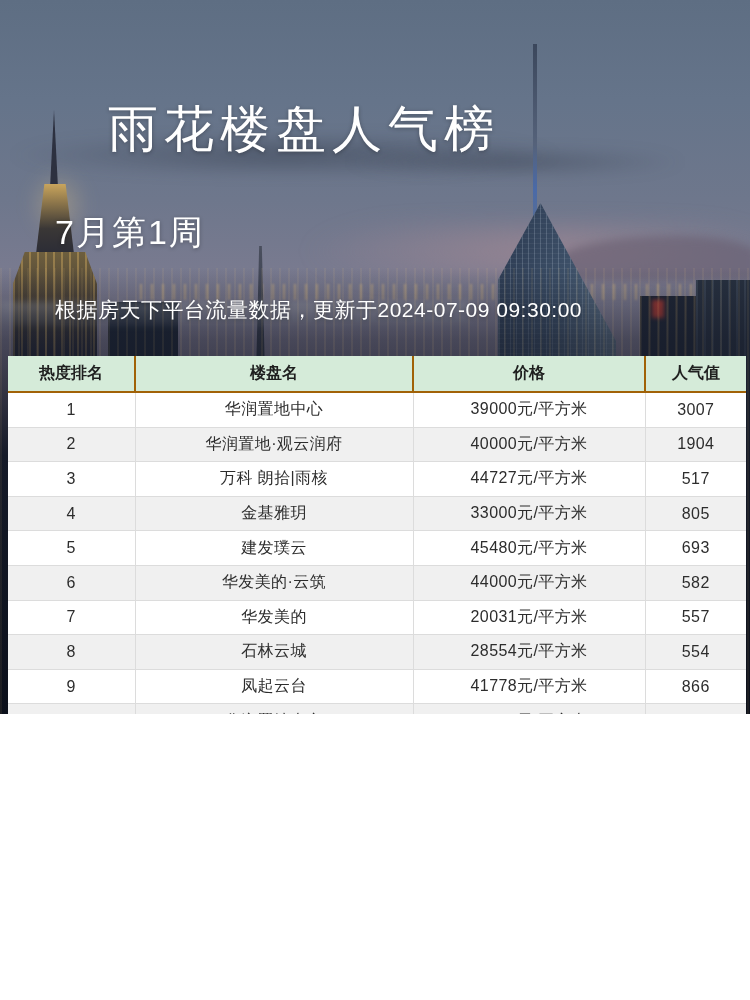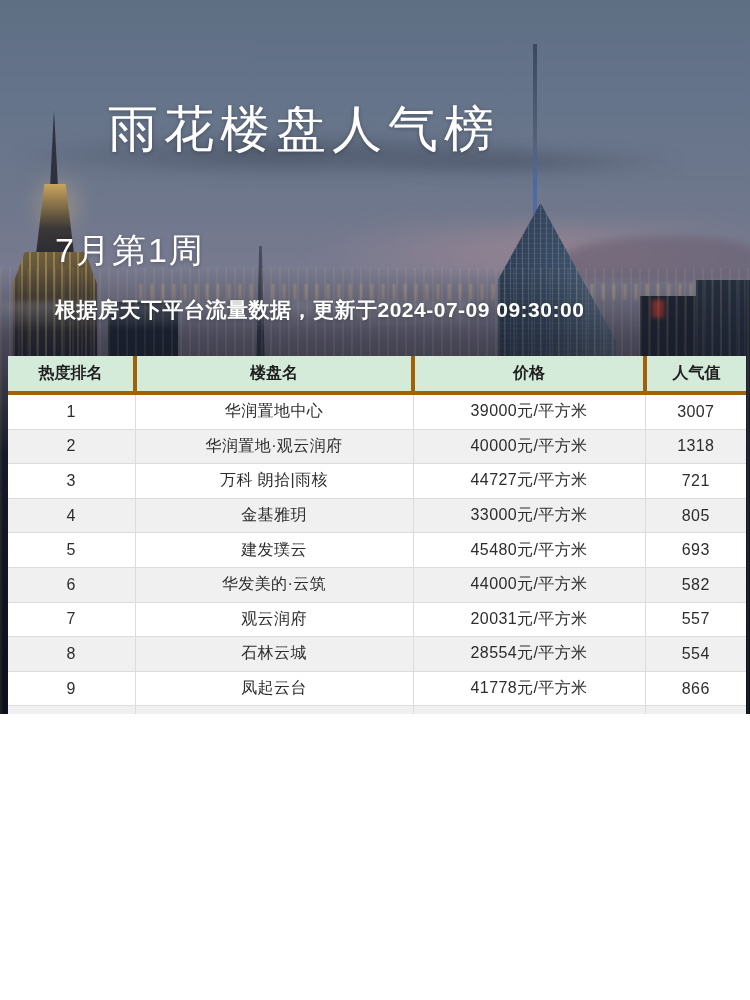--- a/index.html
+++ b/index.html
@@ -86,35 +86,35 @@
 
   
   .city-strip{position:absolute;left:0;top:268px;width:750px;height:446px;
     background:
       repeating-linear-gradient(90deg, rgba(255,210,125,.07) 0 2px, rgba(255,210,125,0) 2px 9px),
       linear-gradient(180deg, rgba(21,26,40,0) 0%, rgba(21,26,40,.55) 16%, #151a28 42%, #0c101b 100%);}
 
   
   .hero-text{position:absolute;color:#ffffff;z-index:5;text-shadow:0 1px 4px rgba(0,0,0,.30);white-space:nowrap;}
   .title{left:64px;top:96px;font-size:50px;font-weight:400;letter-spacing:6px;margin-left:44px;}
-  .subtitle{left:55px;top:228px;font-size:34px;font-weight:400;letter-spacing:2px;}
-  .note{left:55px;top:296px;font-size:21px;font-weight:700;letter-spacing:.5px;}
+  .subtitle{left:55px;top:210px;font-size:34px;font-weight:400;letter-spacing:2px;}
+  .note{left:55px;top:296px;font-size:21px;font-weight:400;letter-spacing:.5px;}
 
   
   table.rank{
     position:absolute;left:8px;top:356px;width:738px;z-index:6;
     border-collapse:collapse;table-layout:fixed;
     background:#ffffff;border:hidden;
     font-size:16px;color:#2d2d2d;
   }
   col.c-rank{width:127px;} col.c-name{width:278px;} col.c-price{width:232px;} col.c-pop{width:101px;}
   table.rank th{
     height:33px;background:#d5ebd9;color:#1f1f1f;
     font-weight:700;font-size:16px;text-align:center;
-    border:4px solid #a16207;
+    border:2px solid #a16207;
   }
   table.rank td{
     height:31.6px;text-align:center;vertical-align:middle;
     border:1px solid #dcdcdc;background:#ffffff;
     letter-spacing:.4px;
   }
   table.rank tbody tr:nth-child(even) td{background:#f0f0f0;}
 
   .below{position:absolute;left:0;top:714px;width:750px;height:286px;background:#ffffff;}
 </style>
@@ -170,27 +170,27 @@
         <tr>
           <td>1</td>
           <td>华润置地中心</td>
           <td>39000元/平方米</td>
           <td>3007</td>
         </tr>
         <tr>
           <td>2</td>
           <td>华润置地·观云润府</td>
           <td>40000元/平方米</td>
-          <td>1318</td>
+          <td>1904</td>
         </tr>
         <tr>
           <td>3</td>
           <td>万科 朗拾|雨核</td>
           <td>44727元/平方米</td>
-          <td>721</td>
+          <td>517</td>
         </tr>
         <tr>
           <td>4</td>
           <td>金基雅玥</td>
           <td>33000元/平方米</td>
           <td>805</td>
         </tr>
         <tr>
           <td>5</td>
           <td>建发璞云</td>
@@ -198,21 +198,21 @@
           <td>693</td>
         </tr>
         <tr>
           <td>6</td>
           <td>华发美的·云筑</td>
           <td>44000元/平方米</td>
           <td>582</td>
         </tr>
         <tr>
           <td>7</td>
-          <td>观云润府</td>
+          <td>华发美的</td>
           <td>20031元/平方米</td>
           <td>557</td>
         </tr>
         <tr>
           <td>8</td>
           <td>石林云城</td>
           <td>28554元/平方米</td>
           <td>554</td>
         </tr>
         <tr>

